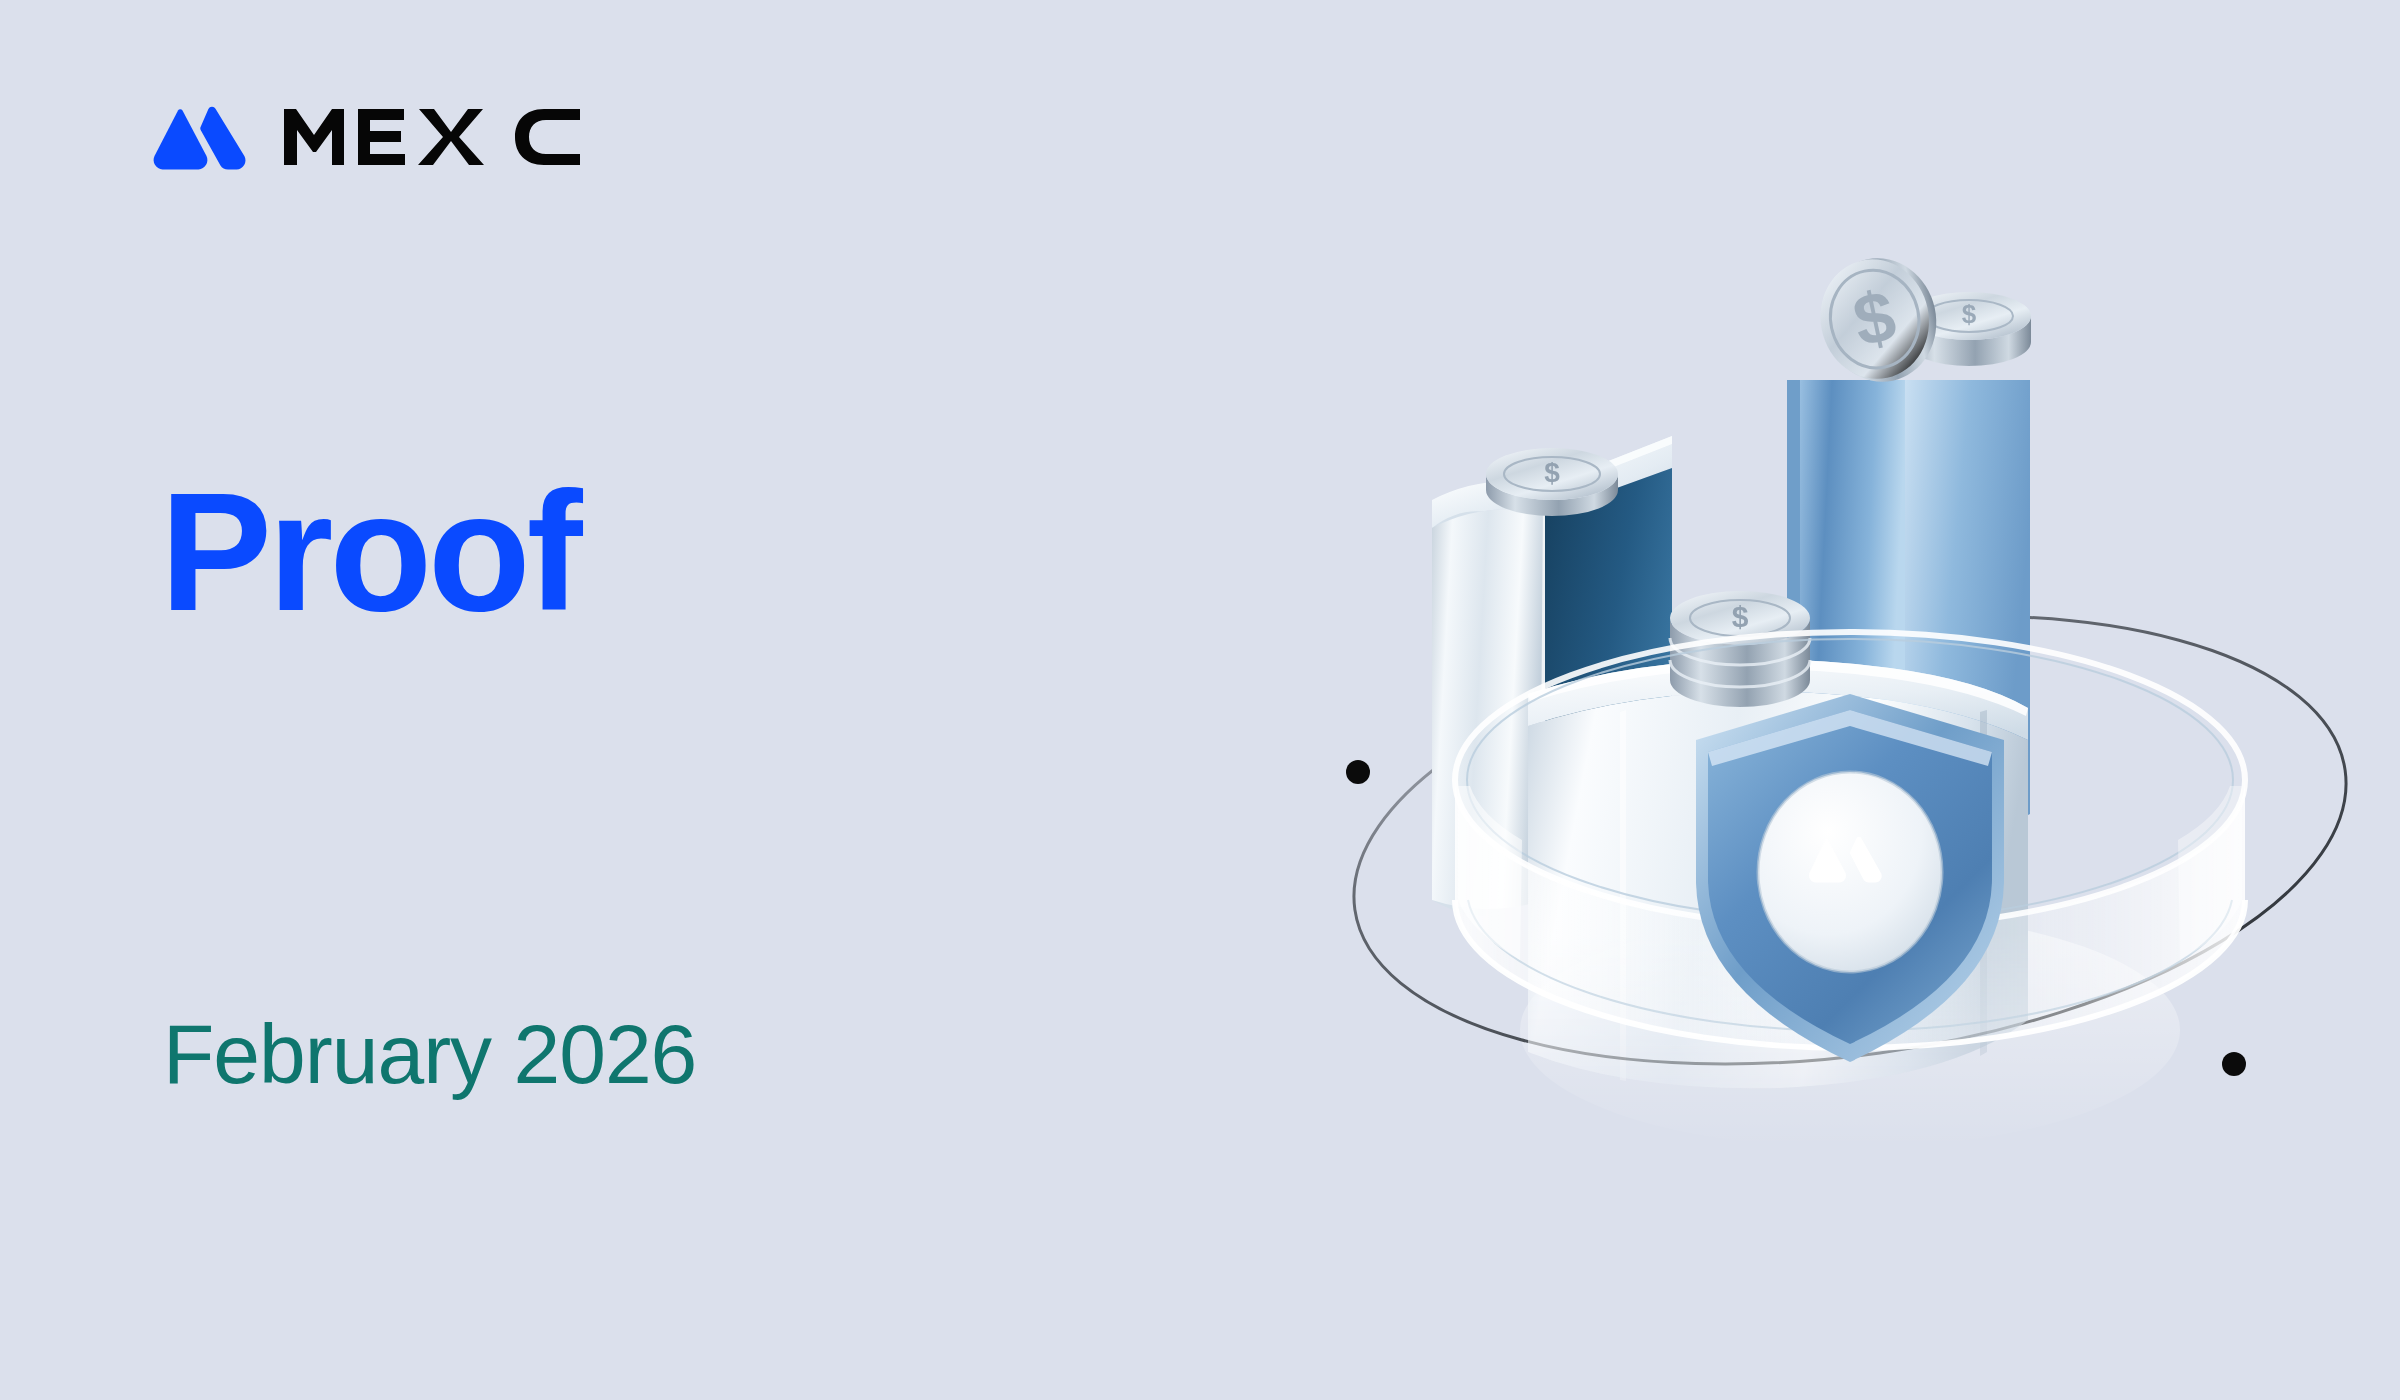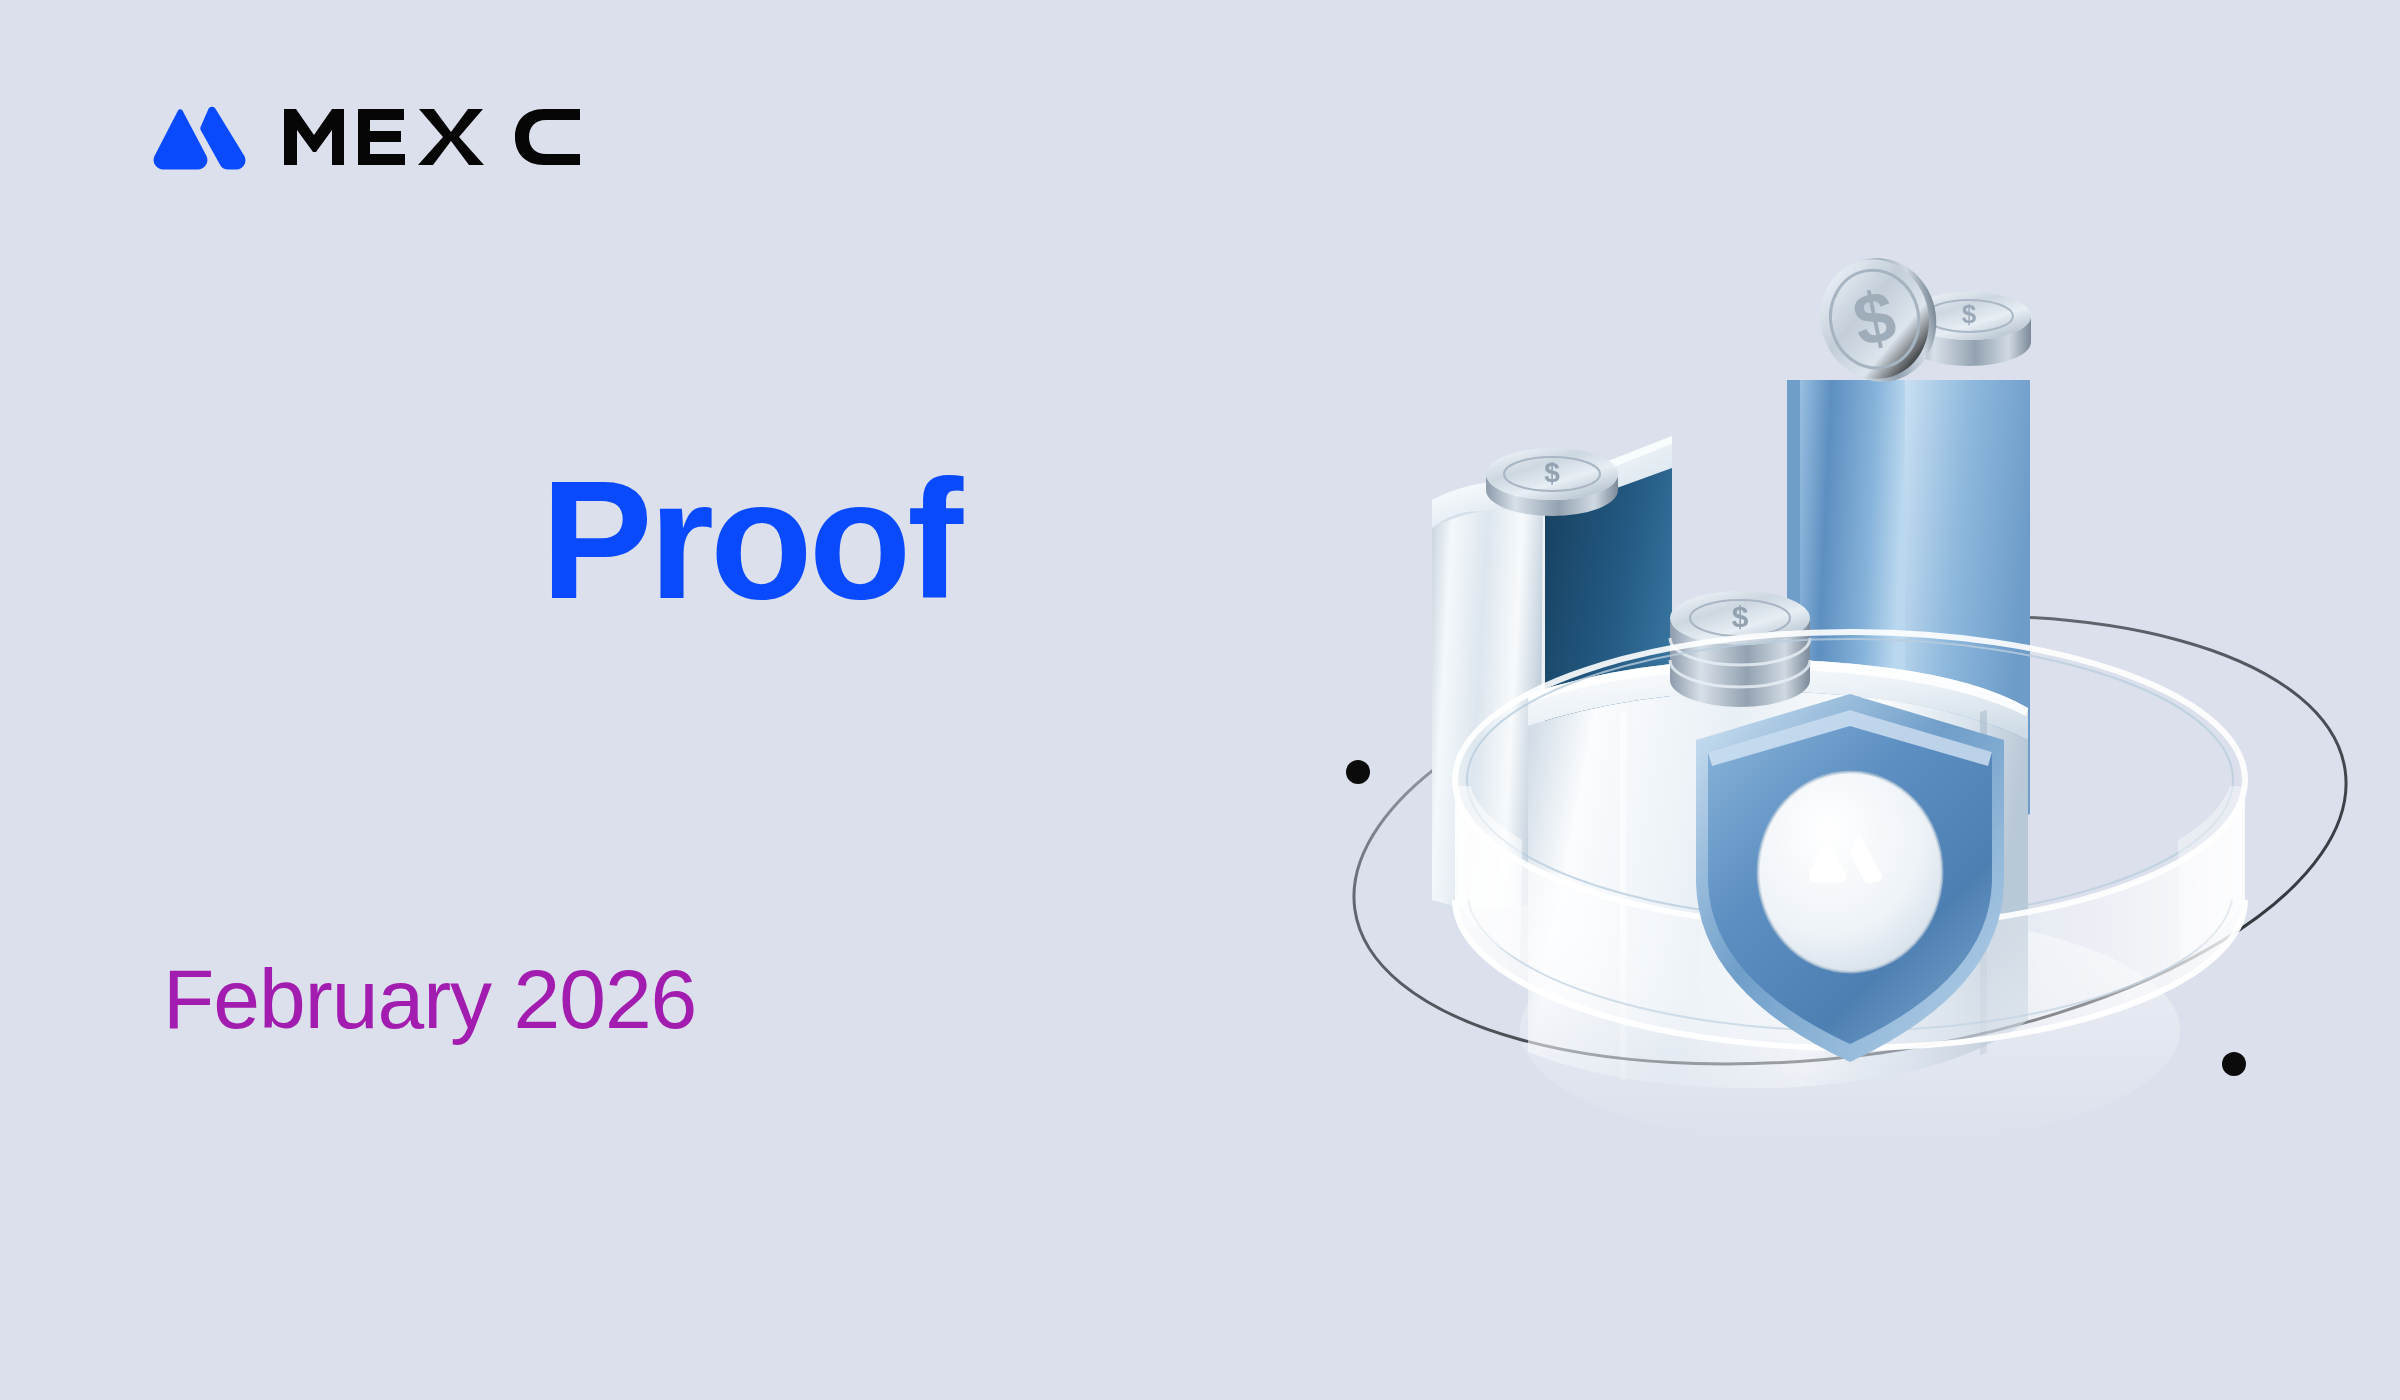--- a/index.html
+++ b/index.html
@@ -33,41 +33,40 @@
     color: #060606;
     line-height: 1;
     display: block;
   }
   .brand-word svg { display: block; height: 62px; width: auto; }
 
   
   .headline {
     position: absolute;
     left: 160px;
-    top: 458px;
+    top: 470px;
     width: 1180px;
-    text-align: center;
   }
   .headline-line {
     font-size: 168px;
     font-weight: 700;
     line-height: 0.98;
     letter-spacing: -4px;
     color: #0a4aff;
     white-space: nowrap;
     display: block;
   }
   .subtitle {
     position: absolute;
     left: 163px;
-    top: 957px;
+    top: 1012px;
     font-size: 84px;
     font-weight: 400;
     letter-spacing: -1px;
-    color: #a21caf;
+    color: #0f766e;
     line-height: 1;
     white-space: nowrap;
   }
 
   
   .illustration {
     position: absolute;
     left: 1290px;
     top: 200px;
     width: 1060px;

